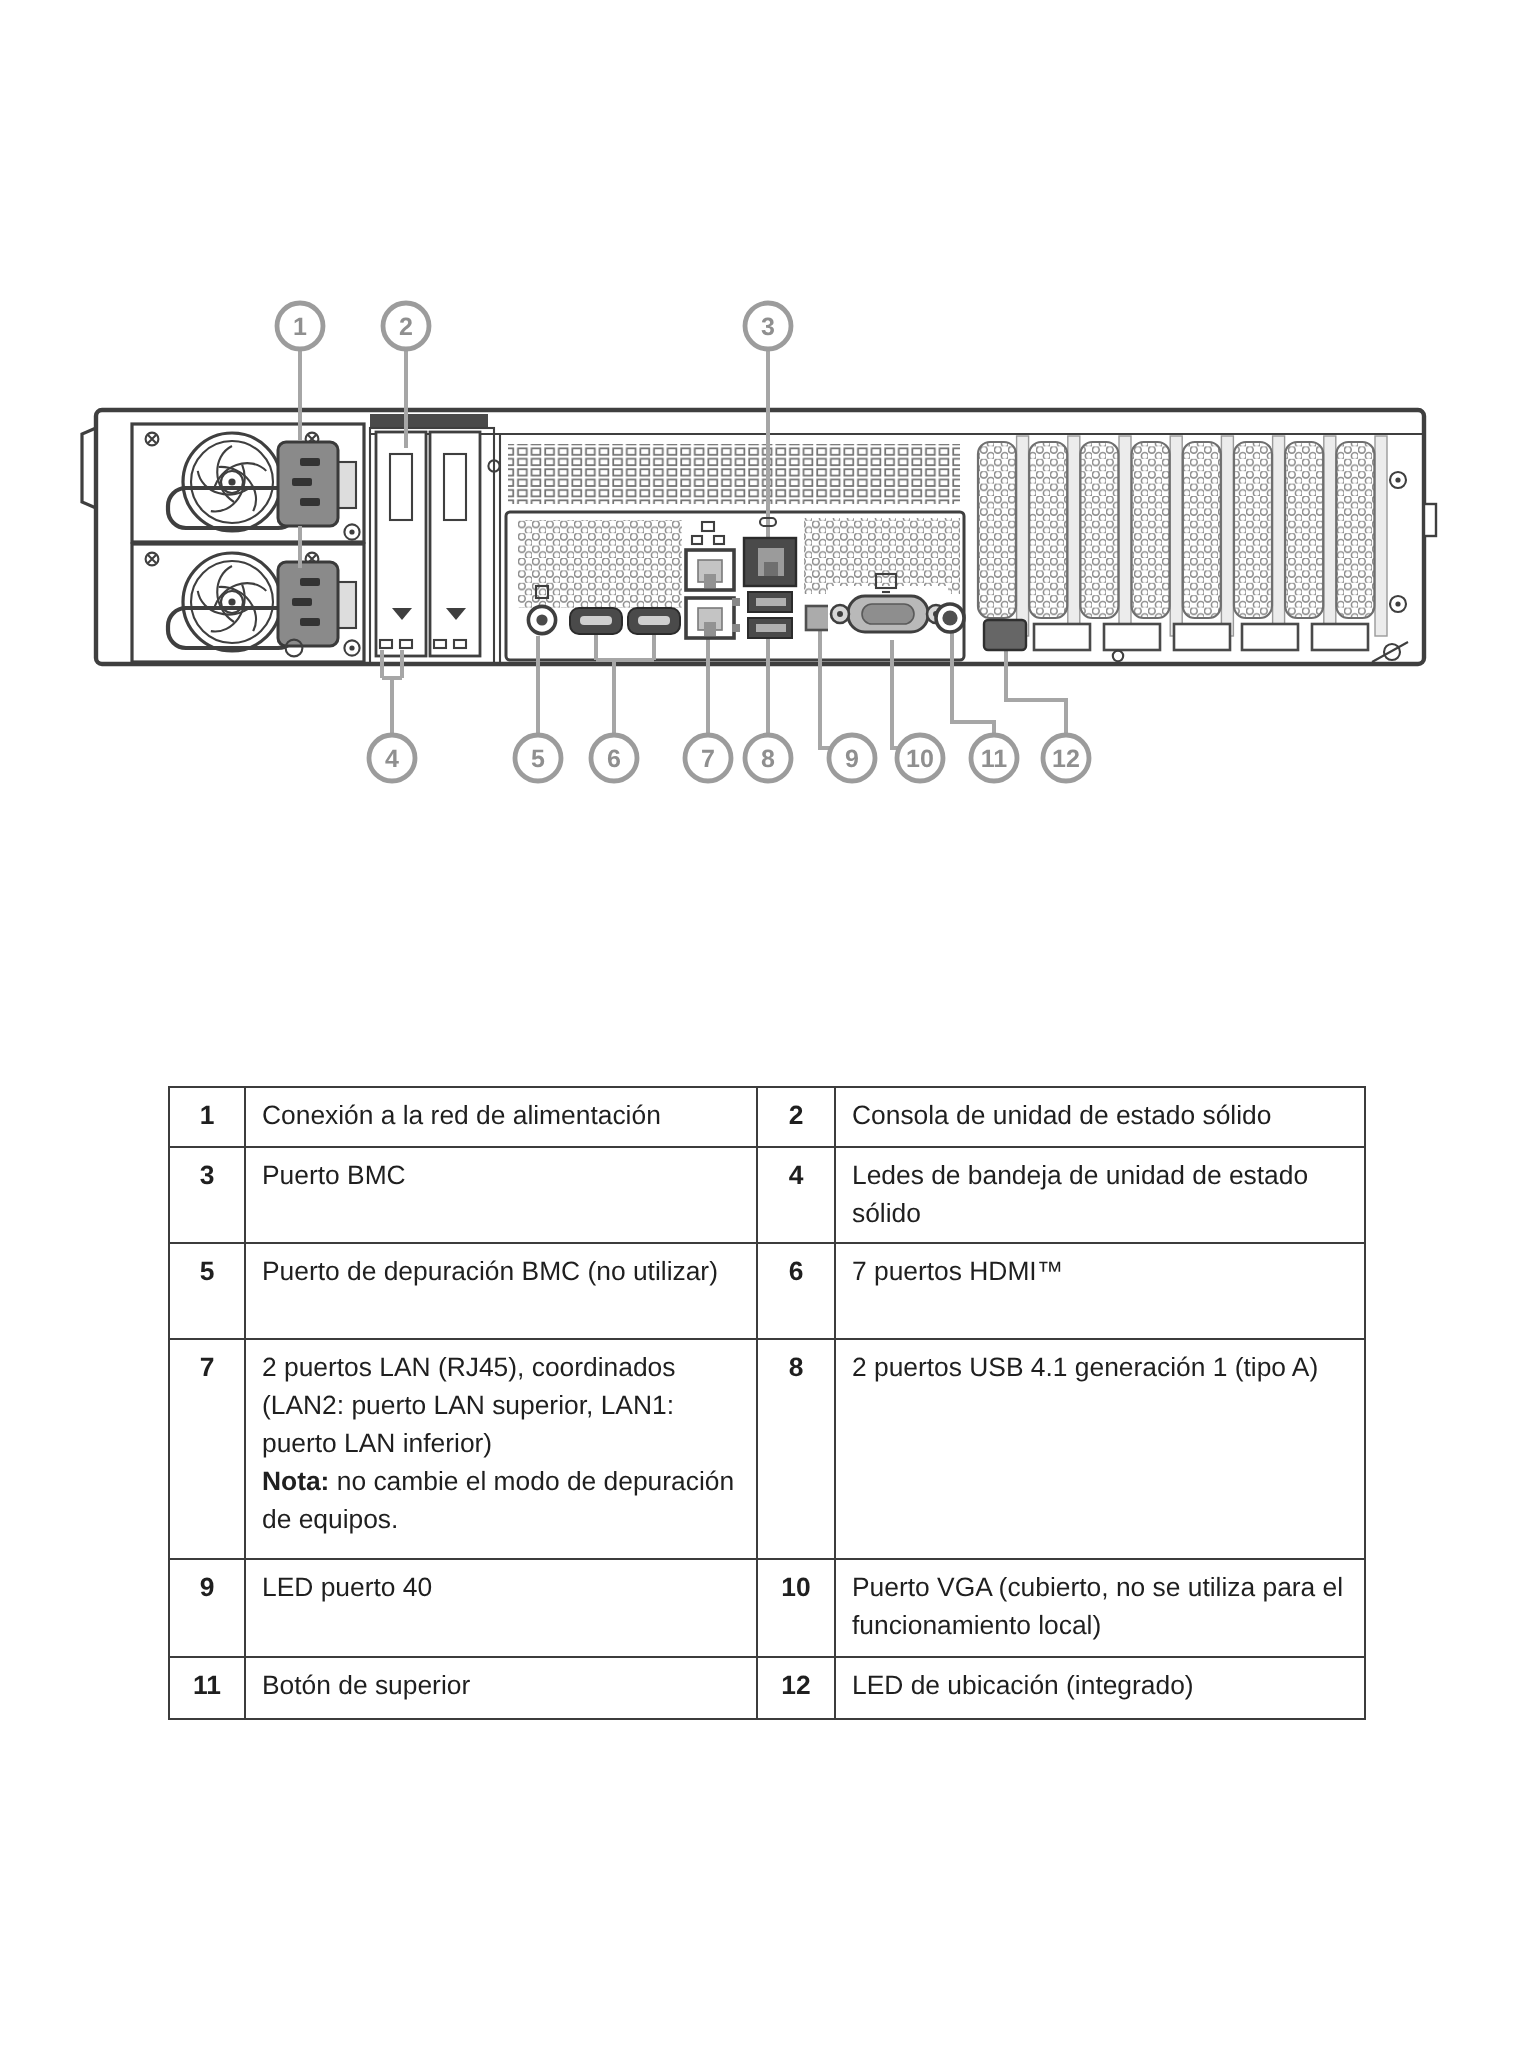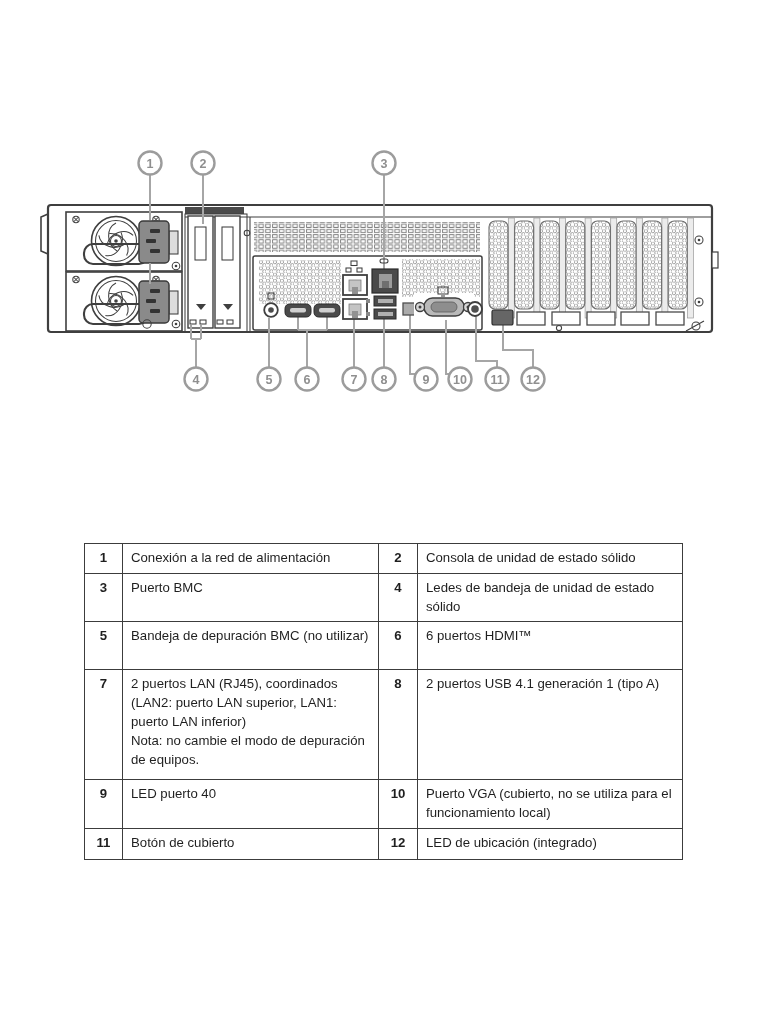--- a/index.html
+++ b/index.html
@@ -18,21 +18,21 @@
           font-size:12.5px;fill:#8f8f8f;text-anchor:middle;}
 
   
   .legend{position:absolute;left:84px;top:543px;width:598px;
           border-collapse:collapse;table-layout:fixed;
           font-size:13.2px;line-height:19px;}
   .legend td{border:1.4px solid #3c3c3c;vertical-align:top;padding:4px 8px;}
   .legend td.num{text-align:center;font-weight:bold;padding:4px 2px;}
   .r1{height:30px;} .r2{height:48px;} .r3{height:48px;}
   .r4{height:110px;} .r5{height:49px;} .r6{height:31px;}
-  .note-line .bold{font-weight:normal;}
+  .note-line .bold{font-weight:bold;}
 </style>
 </head>
 <body>
 
 <div class="page">
 
   <div class="diagram-wrap">
   <svg width="768" height="430" viewBox="0 0 768 430">
     <defs>
       <pattern id="honey" width="7" height="6.2" patternUnits="userSpaceOnUse">
@@ -277,41 +277,41 @@
       <td><span>Consola de unidad de estado sólido</span></td>
     </tr>
     <tr class="r2">
       <td class="num">3</td>
       <td><span>Puerto BMC</span></td>
       <td class="num">4</td>
       <td><span>Ledes de bandeja de unidad de estado sólido</span></td>
     </tr>
     <tr class="r3">
       <td class="num">5</td>
-      <td><span>Bandeja de depuración BMC (no utilizar)</span></td>
+      <td><span>Puerto de depuración BMC (no utilizar)</span></td>
       <td class="num">6</td>
-      <td><span>6 puertos HDMI™</span></td>
+      <td><span>7 puertos HDMI™</span></td>
     </tr>
     <tr class="r4">
       <td class="num">7</td>
       <td>
         <span>2 puertos LAN (RJ45), coordinados (LAN2: puerto LAN superior, LAN1: puerto LAN inferior)</span>
         <div class="note-line"><span class="bold">Nota:</span><span> no cambie el modo de depuración de equipos.</span></div>
       </td>
       <td class="num">8</td>
       <td><span>2 puertos USB 4.1 generación 1 (tipo A)</span></td>
     </tr>
     <tr class="r5">
       <td class="num">9</td>
       <td><span>LED puerto 40</span></td>
       <td class="num">10</td>
       <td><span>Puerto VGA (cubierto, no se utiliza para el funcionamiento local)</span></td>
     </tr>
     <tr class="r6">
       <td class="num">11</td>
-      <td><span>Botón de cubierto</span></td>
+      <td><span>Botón de superior</span></td>
       <td class="num">12</td>
       <td><span>LED de ubicación (integrado)</span></td>
     </tr>
   </tbody>
     </table>
 
 </div>
 
 </body></html>

